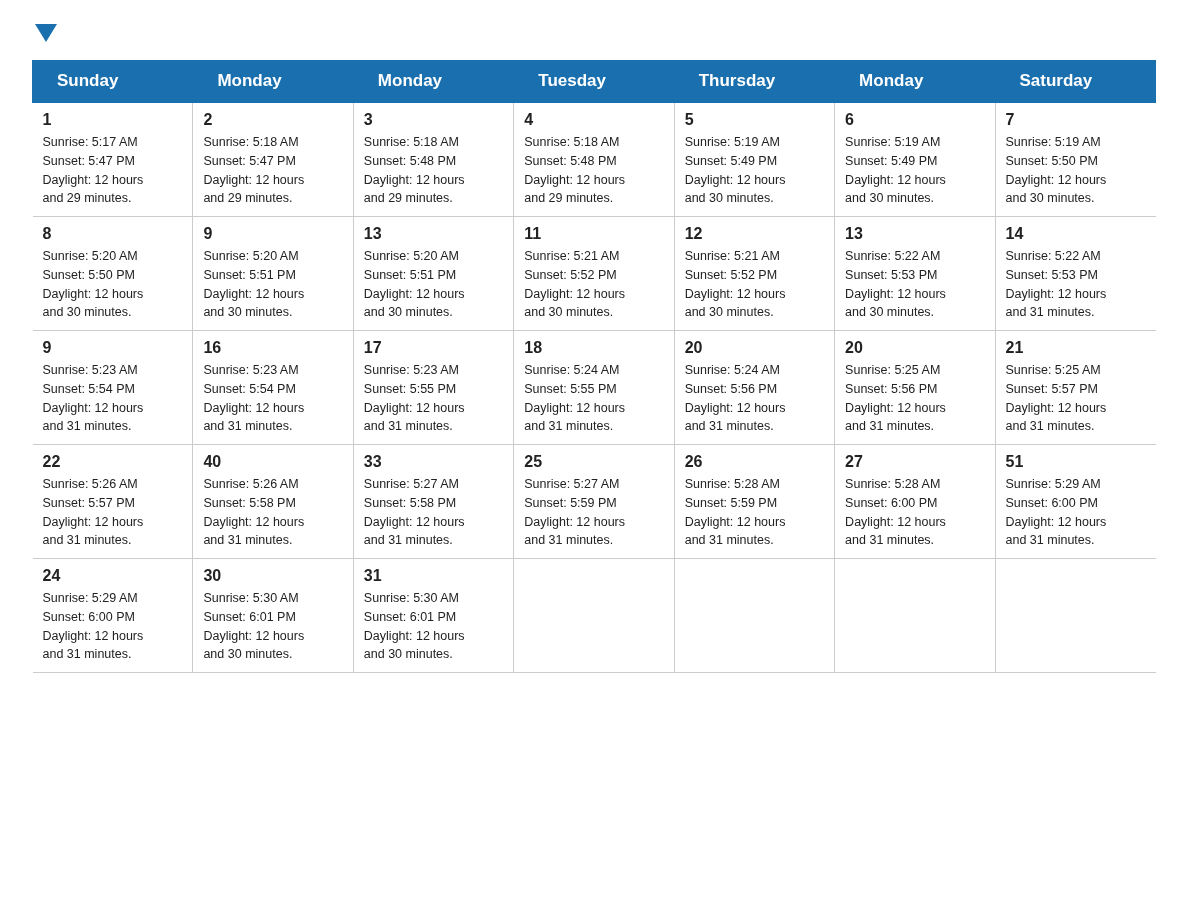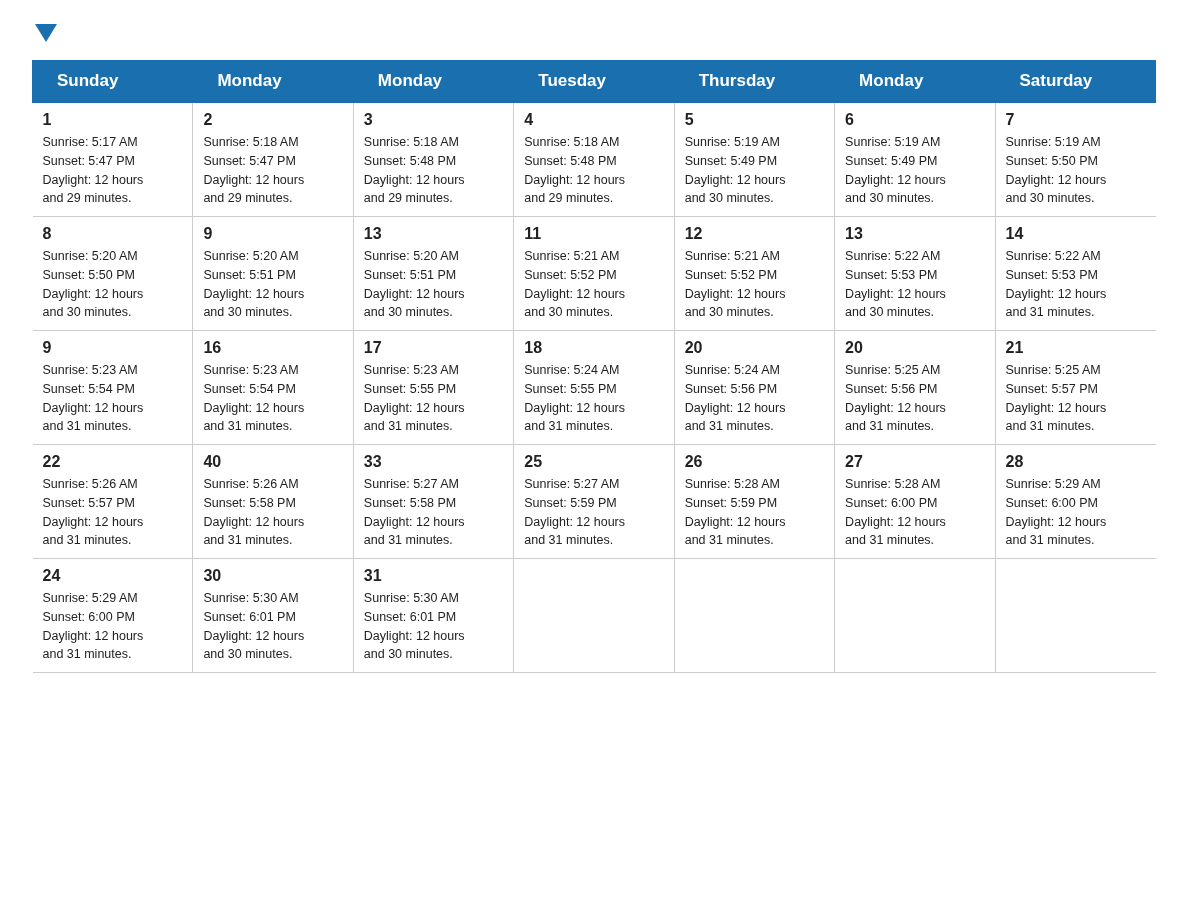--- a/index.html
+++ b/index.html
@@ -261,21 +261,21 @@
       </td>
         <td>
         <span class="day-num">26</span>
         <span class="day-info">Sunrise: 5:28 AM<br>Sunset: 5:59 PM<br>Daylight: 12 hours<br>and 31 minutes.</span>
       </td>
         <td>
         <span class="day-num">27</span>
         <span class="day-info">Sunrise: 5:28 AM<br>Sunset: 6:00 PM<br>Daylight: 12 hours<br>and 31 minutes.</span>
       </td>
         <td>
-        <span class="day-num">28</span>
+        <span class="day-num">51</span>
         <span class="day-info">Sunrise: 5:29 AM<br>Sunset: 6:00 PM<br>Daylight: 12 hours<br>and 31 minutes.</span>
       </td>
       </tr>
       <tr>
         <td>
         <span class="day-num">24</span>
         <span class="day-info">Sunrise: 5:29 AM<br>Sunset: 6:00 PM<br>Daylight: 12 hours<br>and 31 minutes.</span>
       </td>
         <td>
         <span class="day-num">30</span>

